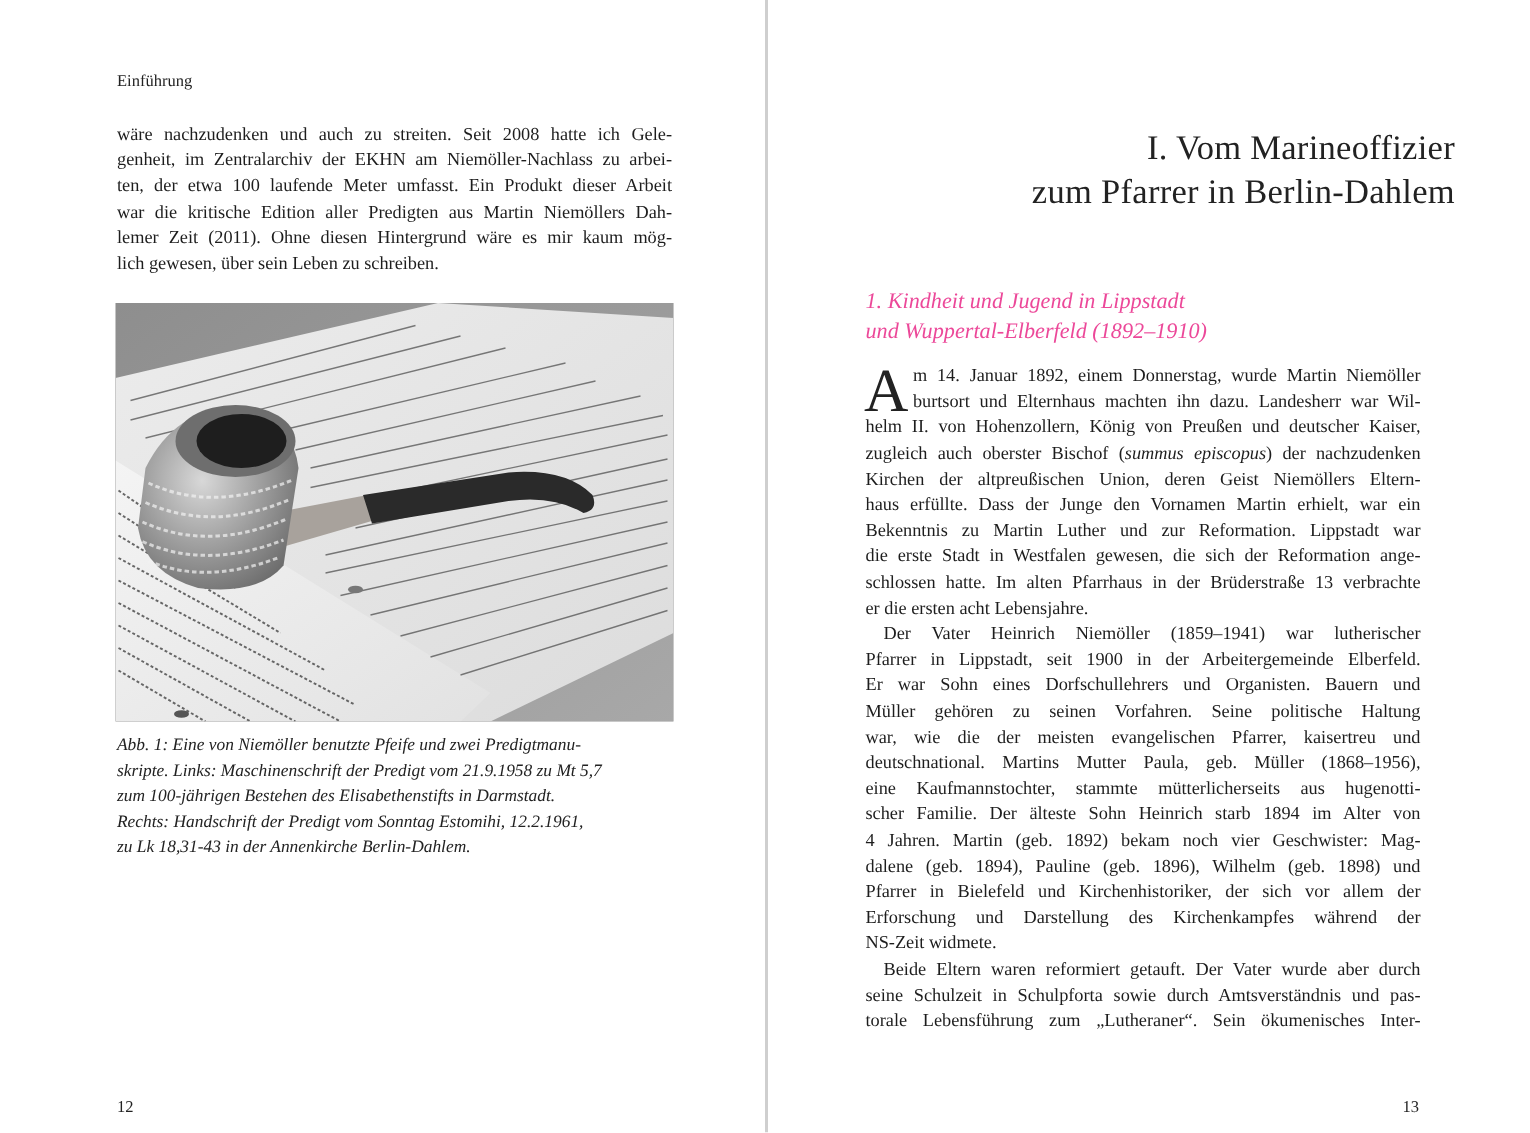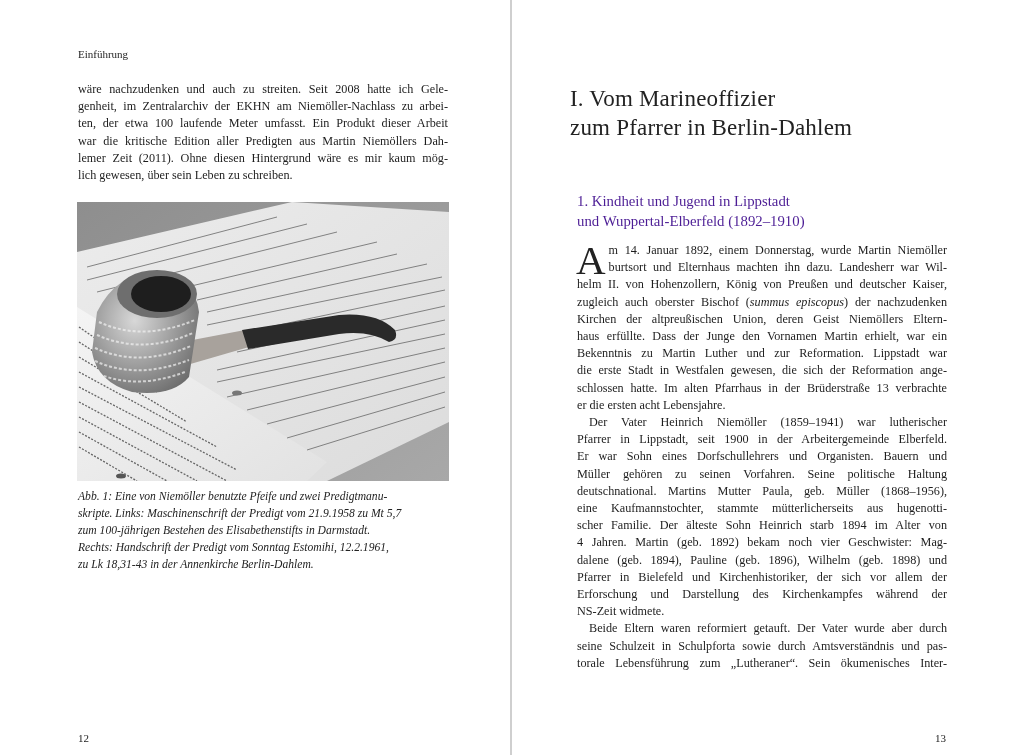--- a/index.html
+++ b/index.html
@@ -38,27 +38,27 @@
       font-style: italic; font-size: 11.6px; line-height: 17px; color: #222;
     }
     .caption .ln { display: block; white-space: nowrap; }
 
     .folio { position: absolute; top: 732px; font-size: 11px; color: #222; }
     .folio-left { left: 78px; }
     .folio-right { left: 935px; }
 
     .chapter-title {
       position: absolute; left: 570px; width: 400px; top: 84px;
-      text-align: left; font-size: 23px; line-height: 29px; color: #222;
+      text-align: right; font-size: 23px; line-height: 29px; color: #222;
       letter-spacing: 0.2px;
     }
     .chapter-title .ln { display: block; }
     .section-title {
       position: absolute; left: 577px; top: 192px;
-      font-size: 14.8px; line-height: 19.5px; color: #4c1d95;
+      font-size: 14.8px; line-height: 19.5px; color: #ec4899; font-style: italic;
     }
     .section-title .ln { display: block; }
 
     .right-body { left: 577px; top: 242px; width: 370px; }
     .dropcap {
       float: left; font-size: 41px; line-height: 32px; margin: 2px 3px 0 -1px;
       color: #222;
     }
     .indent { text-indent: 12px; }
   </style>
@@ -194,20 +194,21 @@
       <span class="ln">Bekenntnis zu Martin Luther und zur Reformation. Lippstadt war</span>
       <span class="ln">die erste Stadt in Westfalen gewesen, die sich der Reformation ange-</span>
       <span class="ln">schlossen hatte. Im alten Pfarrhaus in der Brüderstraße 13 verbrachte</span>
       <span class="ln last">er die ersten acht Lebensjahre.</span>
     </div>
     <div>
       <span class="ln indent">Der Vater Heinrich Niemöller (1859–1941) war lutherischer</span>
       <span class="ln">Pfarrer in Lippstadt, seit 1900 in der Arbeitergemeinde Elberfeld.</span>
       <span class="ln">Er war Sohn eines Dorfschullehrers und Organisten. Bauern und</span>
       <span class="ln">Müller gehören zu seinen Vorfahren. Seine politische Haltung</span>
+      <span class="ln">war, wie die der meisten evangelischen Pfarrer, kaisertreu und</span>
       <span class="ln">deutschnational. Martins Mutter Paula, geb. Müller (1868–1956),</span>
       <span class="ln">eine Kaufmannstochter, stammte mütterlicherseits aus hugenotti-</span>
       <span class="ln">scher Familie. Der älteste Sohn Heinrich starb 1894 im Alter von</span>
       <span class="ln">4 Jahren. Martin (geb. 1892) bekam noch vier Geschwister: Mag-</span>
       <span class="ln">dalene (geb. 1894), Pauline (geb. 1896), Wilhelm (geb. 1898) und</span>
       <span class="ln">Pfarrer in Bielefeld und Kirchenhistoriker, der sich vor allem der</span>
       <span class="ln">Erforschung und Darstellung des Kirchenkampfes während der</span>
       <span class="ln last">NS-Zeit widmete.</span>
     </div>
     <div>

